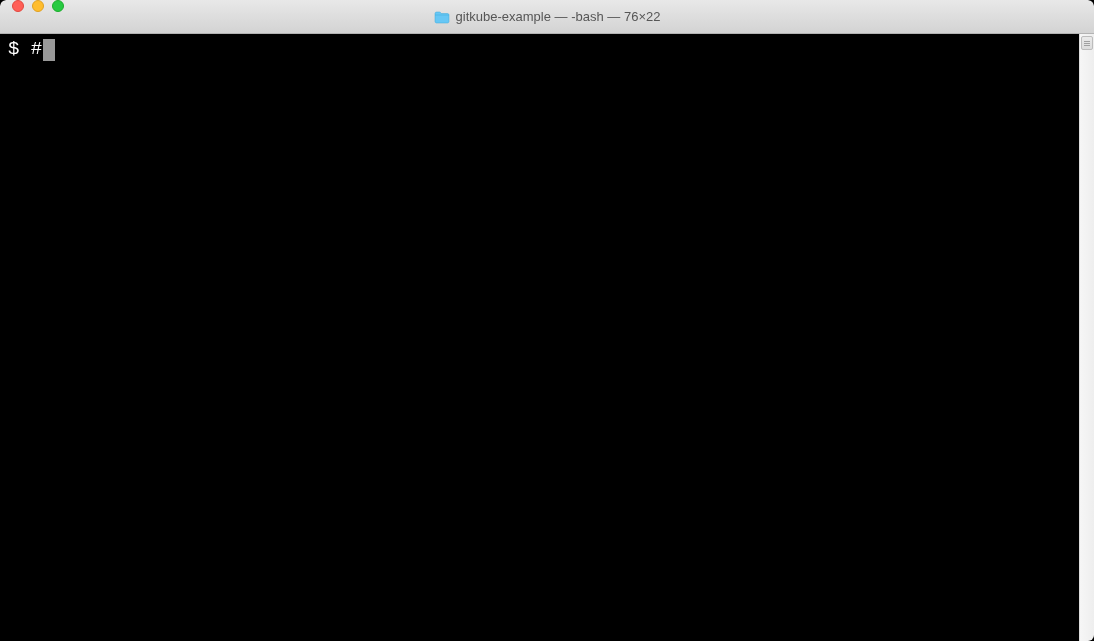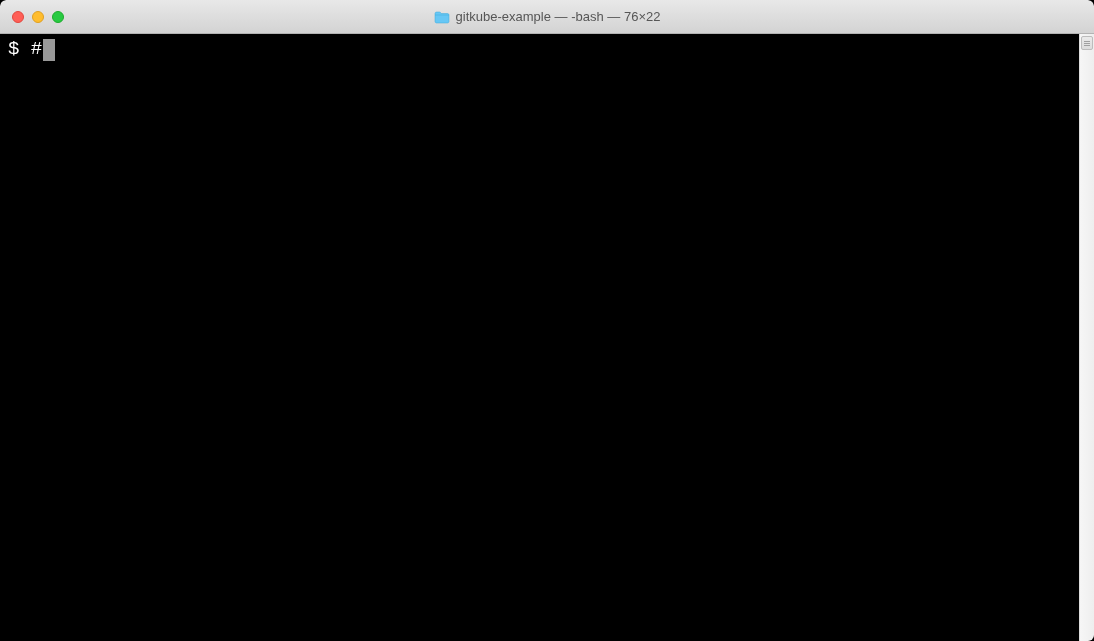--- a/index.html
+++ b/index.html
@@ -16,21 +16,20 @@
       overflow: hidden;
       border-radius: 6px;
       box-shadow: 0 0 0 1px rgba(0,0,0,0.15);
     }
     
     .titlebar {
       height: 34px;
       background: linear-gradient(to bottom, #e8e8e8 0%, #d3d3d3 100%);
       border-bottom: 1px solid #b3b3b3;
       display: flex;
-      align-items: center;
       position: relative;
       border-top-left-radius: 6px;
       border-top-right-radius: 6px;
     }
     
     .traffic-lights {
       display: flex;
       gap: 8px;
       margin-left: 12px;
       position: absolute;

